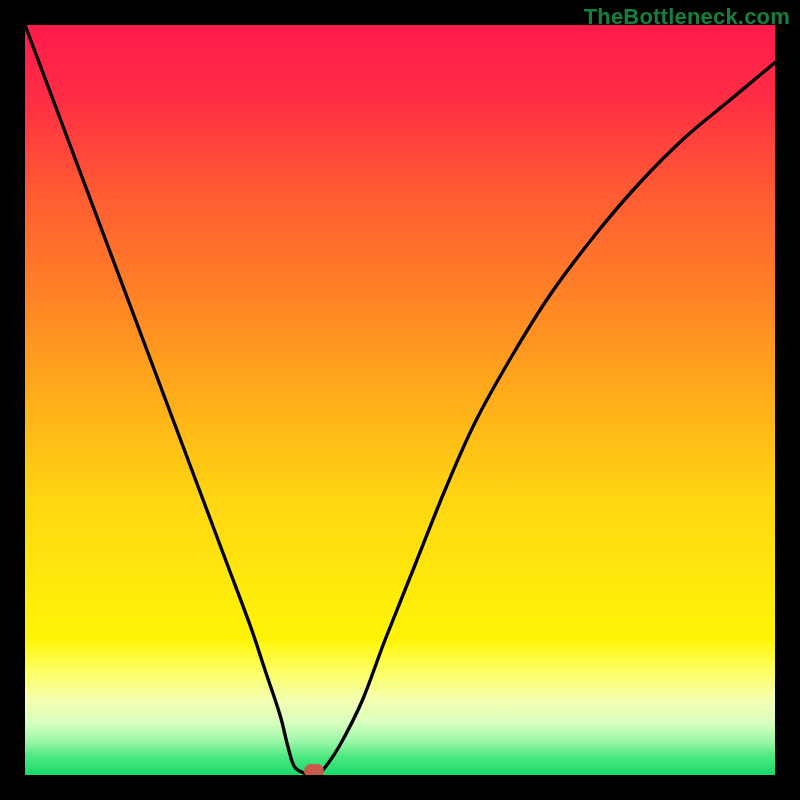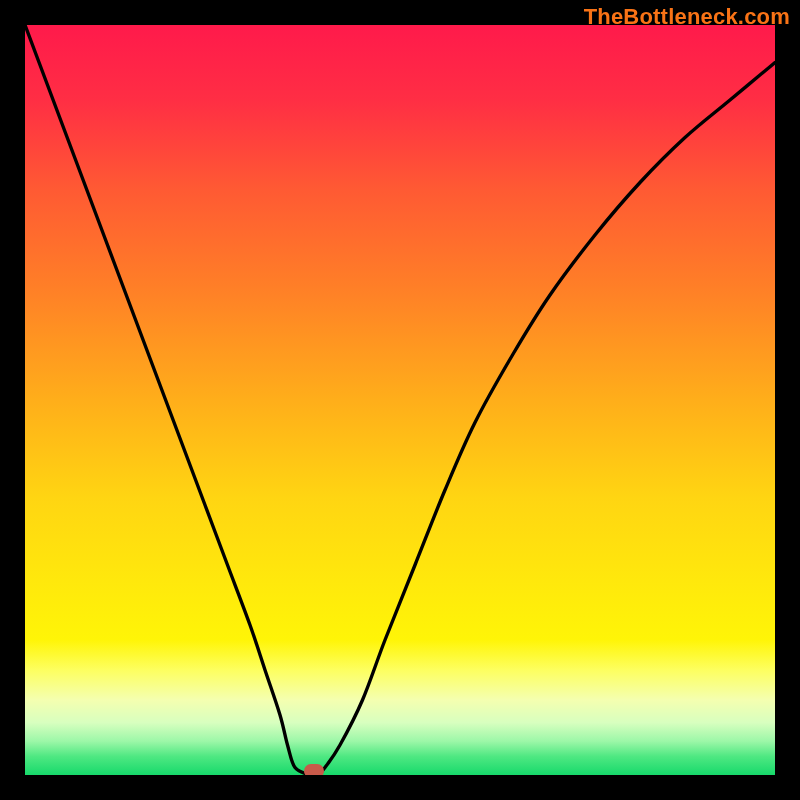--- a/index.html
+++ b/index.html
@@ -30,21 +30,21 @@
     position: absolute;
     left: 0; top: 0; right: 0; bottom: 0;
   }
   .watermark {
     position: absolute;
     top: 4px;
     right: 10px;
     font-family: Arial, Helvetica, sans-serif;
     font-size: 22px;
     font-weight: 600;
-    color: #f97316;
+    color: #15803d;
     letter-spacing: 0.2px;
   }
   svg.curve {
     position: absolute;
     left: 0; top: 0;
     width: 750px;
     height: 750px;
   }
   .marker {
     position: absolute;

